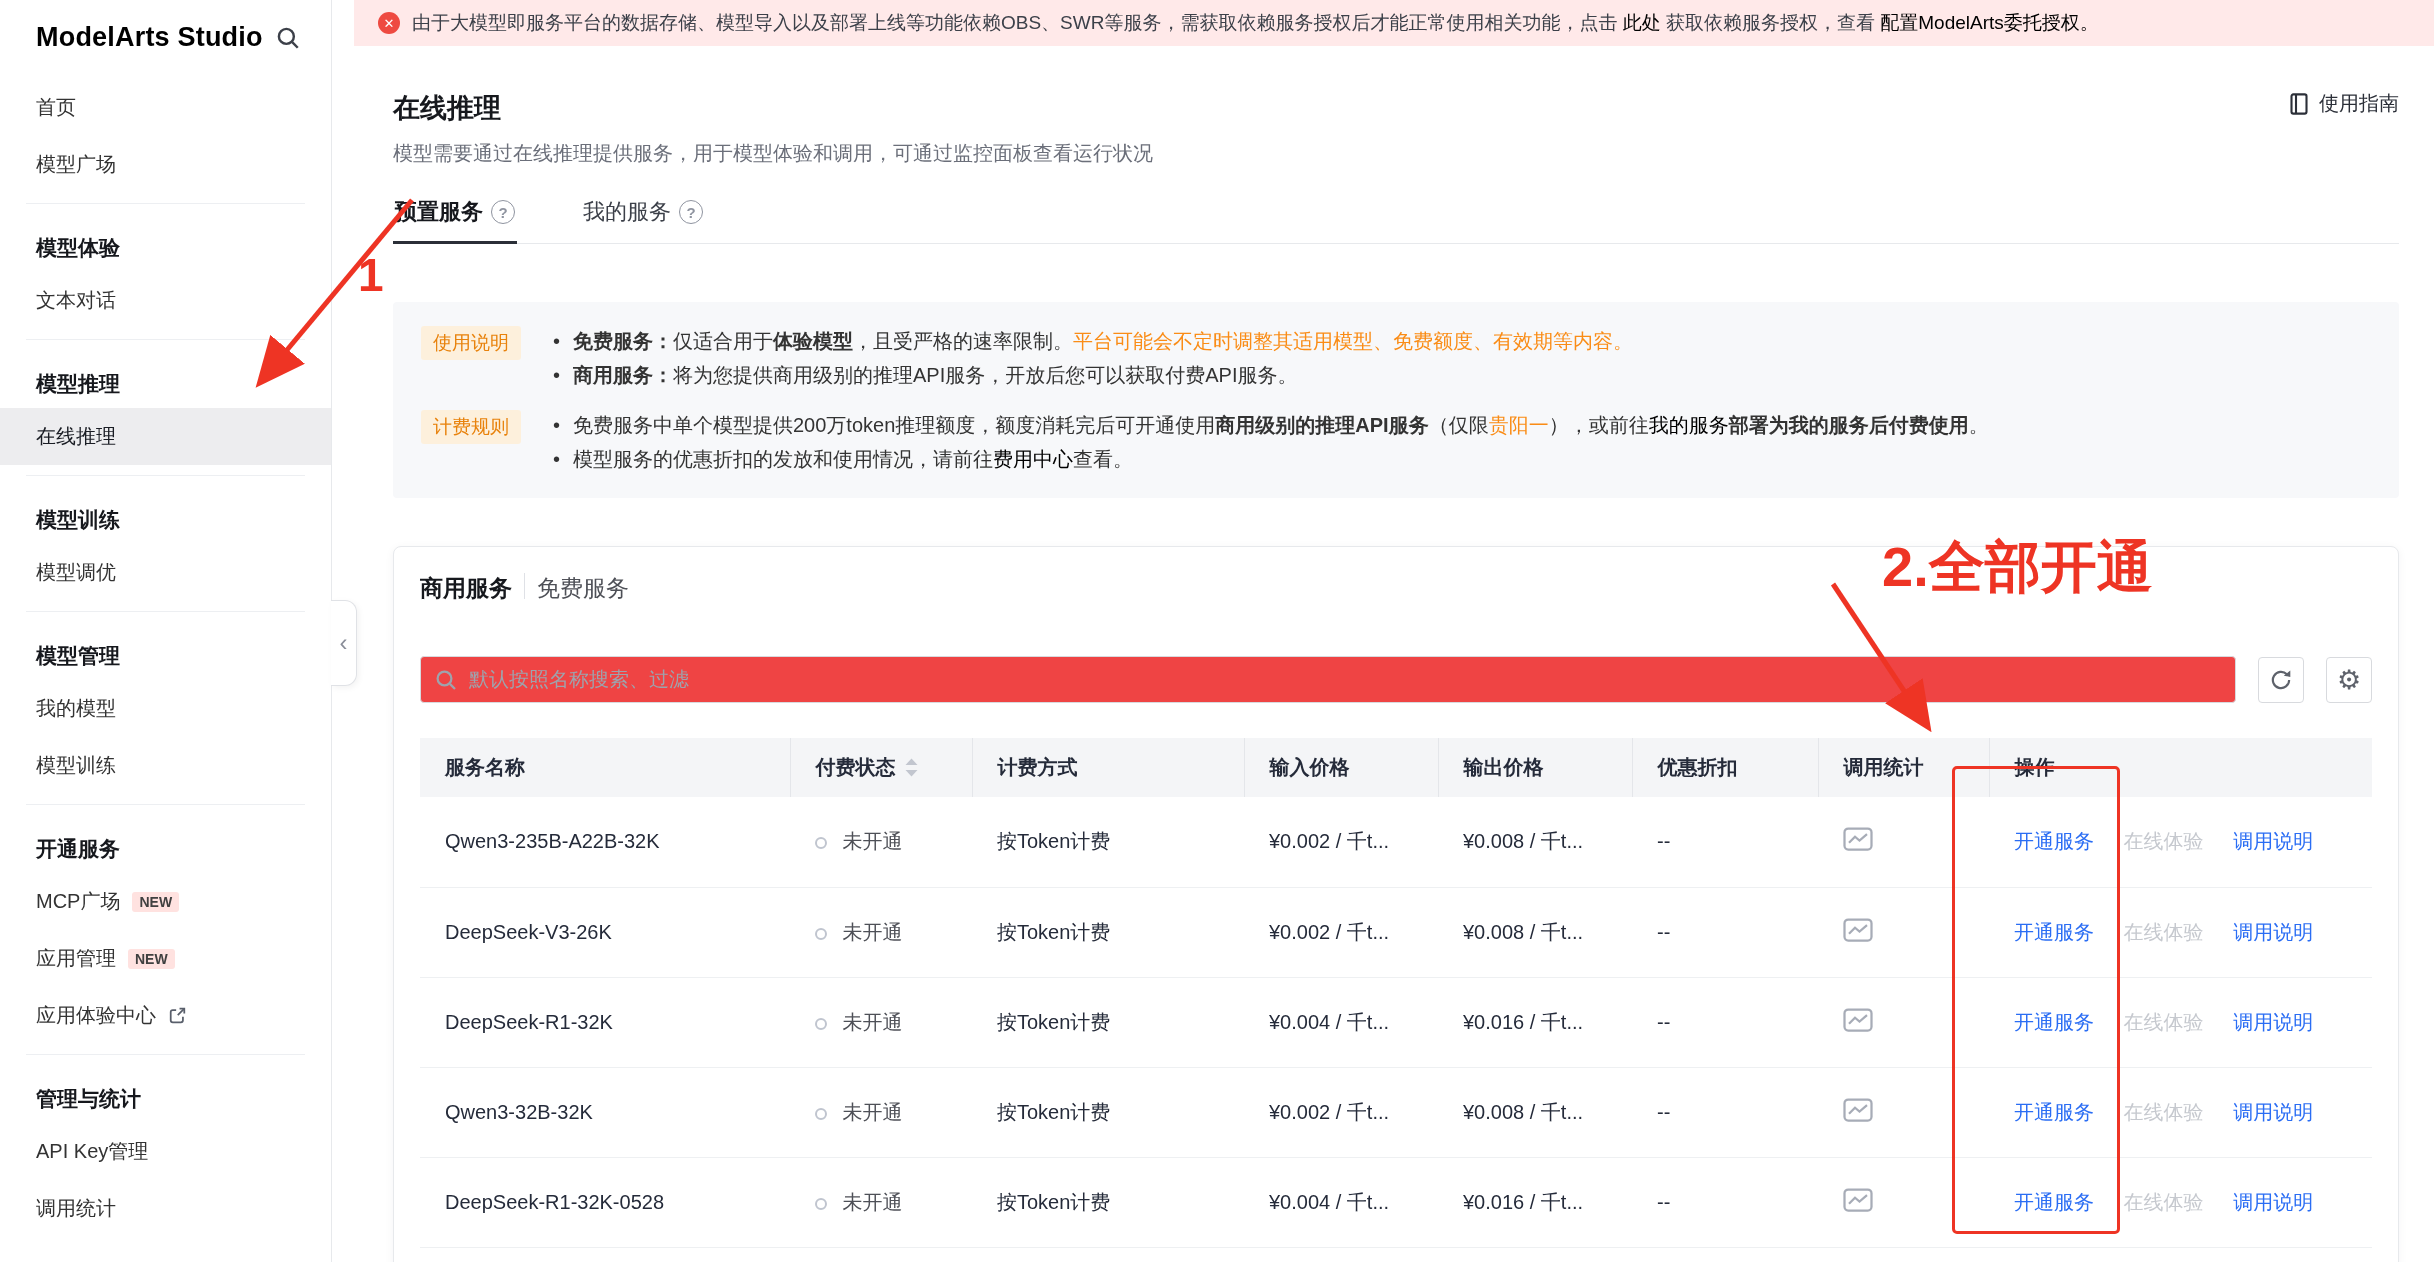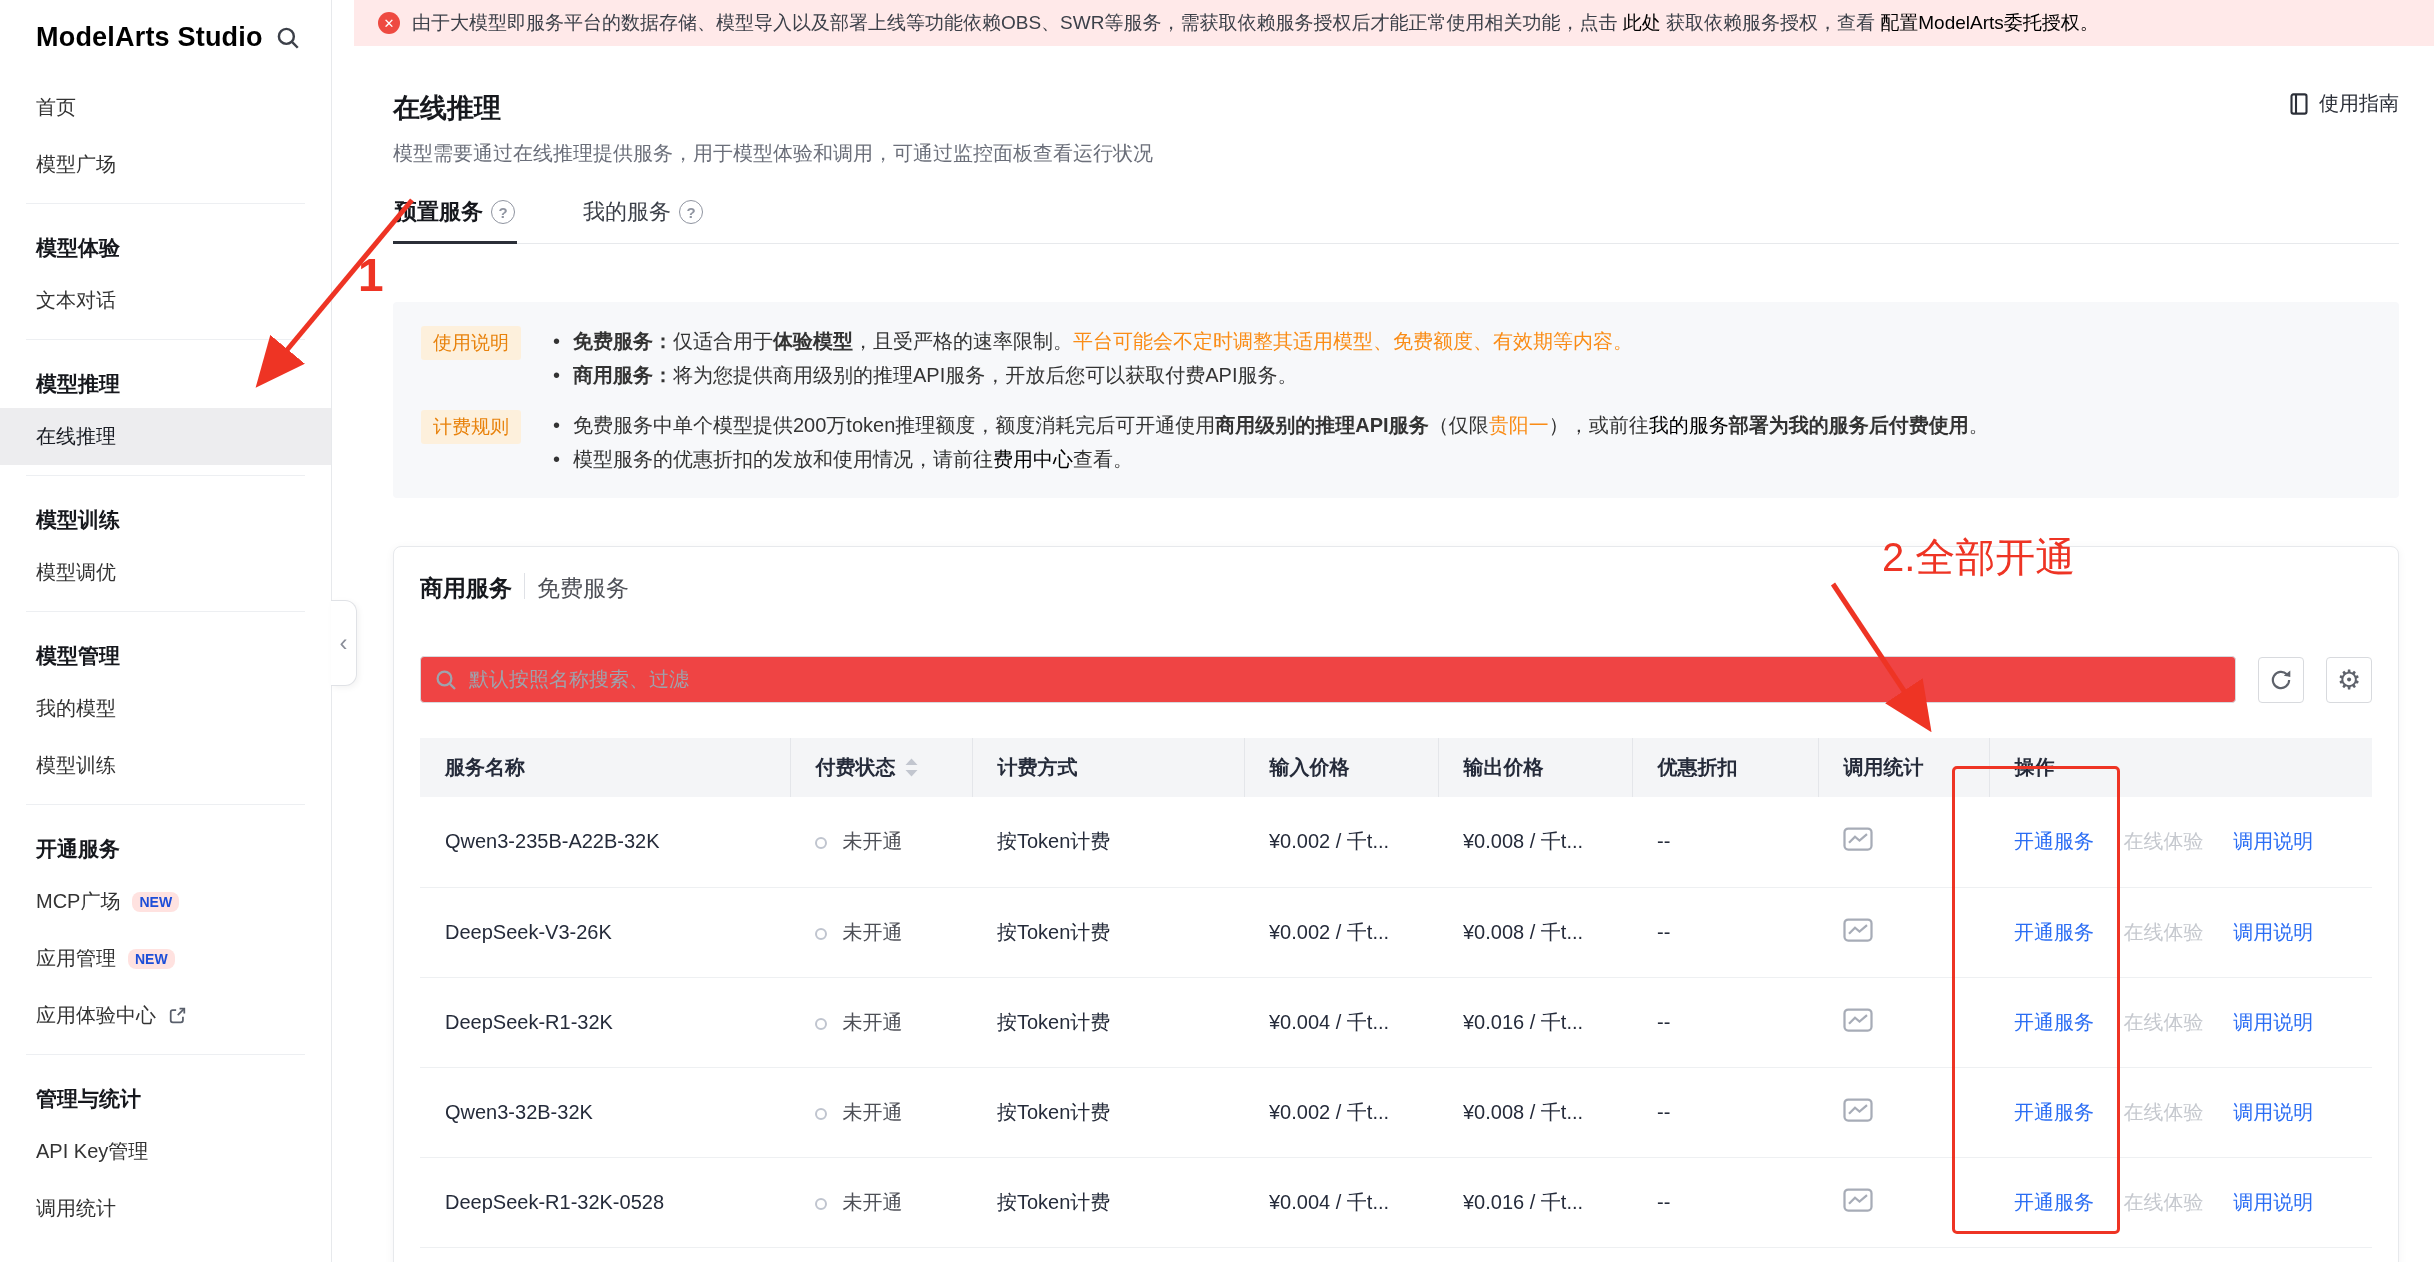--- a/index.html
+++ b/index.html
@@ -9,21 +9,21 @@
   
   .sidebar{position:absolute;left:0;top:0;width:332px;height:1262px;background:#fff;
     border-right:1px solid #e7e9ec;z-index:10;}
   .logo-row{display:flex;align-items:center;justify-content:space-between;padding:22px 30px 16px 36px;}
   .logo{font-size:27px;font-weight:700;color:#000;letter-spacing:.2px;}
   .nav{padding-top:10px;}
   .nav-divider{height:1px;background:#edeff2;margin:10px 26px;}
   .nav-title{font-size:21px;font-weight:700;color:#16181d;padding:20px 36px 10px 36px;}
   .nav-item{font-size:20px;color:#333;padding:15px 36px;cursor:pointer;display:flex;align-items:center;gap:12px;}
   .nav-item.selected{background:#ededef;color:#1a1d24;}
-  .badge-new{font-size:14px;color:#1d4ed8;background:#ffe2e0;border-radius:8px;padding:2px 7px;font-weight:700;}
+  .badge-new{font-size:14px;color:#404040;background:#ffe2e0;border-radius:3px;padding:2px 7px;font-weight:700;}
   .collapse-handle{position:absolute;left:331px;top:600px;width:26px;height:86px;background:#fff;
     border:1px solid #e0e2e6;border-left:none;border-radius:0 12px 12px 0;z-index:11;
     display:flex;align-items:center;justify-content:center;color:#8a8e99;font-size:24px;cursor:pointer;
     box-shadow:2px 2px 6px rgba(0,0,0,.05);}
 
   
   .banner{position:absolute;left:354px;top:0;right:0;height:46px;background:#ffe9e9;
     display:flex;align-items:center;padding:0 24px;gap:12px;font-size:19px;color:#3c4049;z-index:5;}
   .err-icon{width:22px;height:22px;border-radius:50%;background:#ee4a41;color:#fff;display:inline-flex;
     align-items:center;justify-content:center;font-size:13px;font-weight:700;flex:none;}
@@ -84,21 +84,21 @@
     margin-right:10px;vertical-align:-1px;}
   .c-status-text{color:#4e5057;}
   .action-link{color:#2a6df4;cursor:pointer;margin-right:24px;white-space:nowrap;}
   .action-link.disabled{color:#c6c9cf;cursor:default;}
   .chart-btn{display:inline-flex;cursor:pointer;}
 
   
   .anno-layer{position:absolute;left:0;top:0;z-index:60;pointer-events:none;}
   .anno-text{position:absolute;color:#ee3424;z-index:60;pointer-events:none;font-weight:600;}
   #anno-step1{left:358px;top:248px;font-size:46px;}
-  #anno-step2{left:1882px;top:530px;font-size:40px;font-weight:400;}
+  #anno-step2{left:1882px;top:530px;font-size:56px;font-weight:700;}
   #anno-rect{position:absolute;left:1952px;top:766px;width:168px;height:468px;border:3px solid #ee3424;
     border-radius:5px;z-index:55;pointer-events:none;}
 </style>
 </head>
 <body>
 
 <aside class="sidebar">
   <div class="logo-row">
     <span class="logo">ModelArts Studio</span>
     <span style="cursor:pointer;display:inline-flex;">

